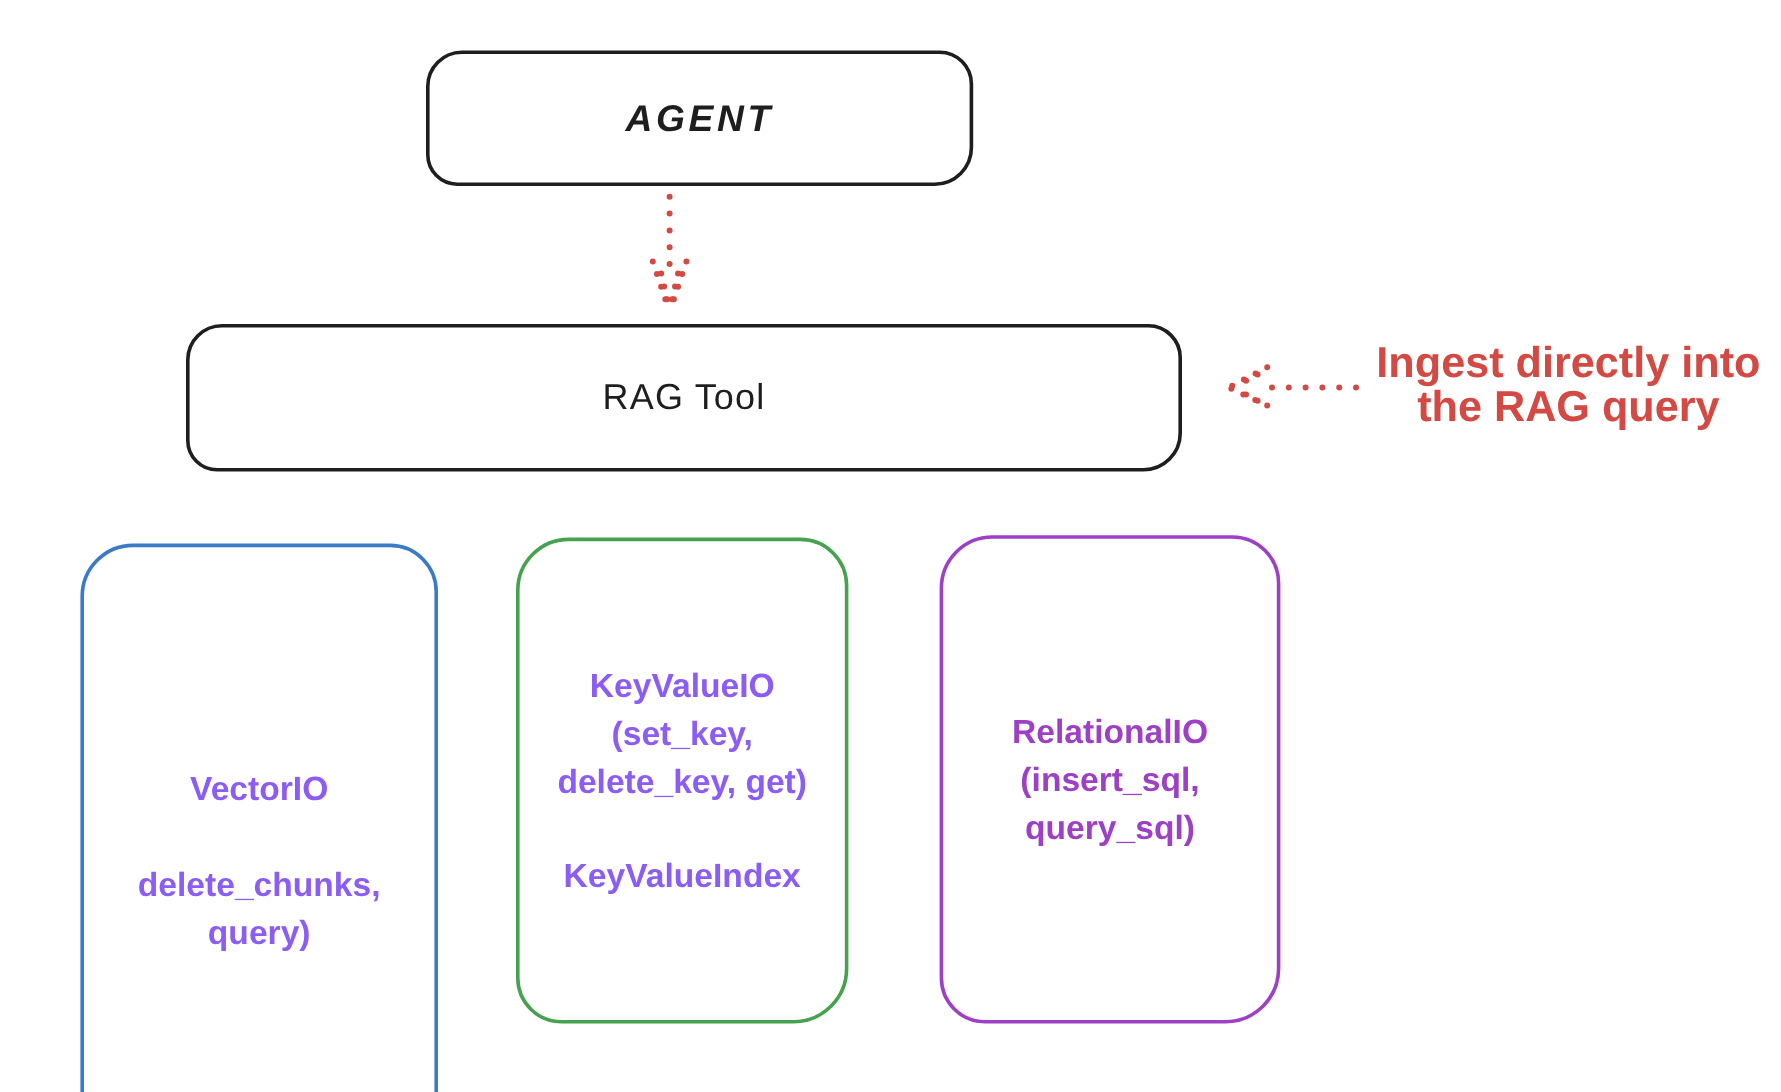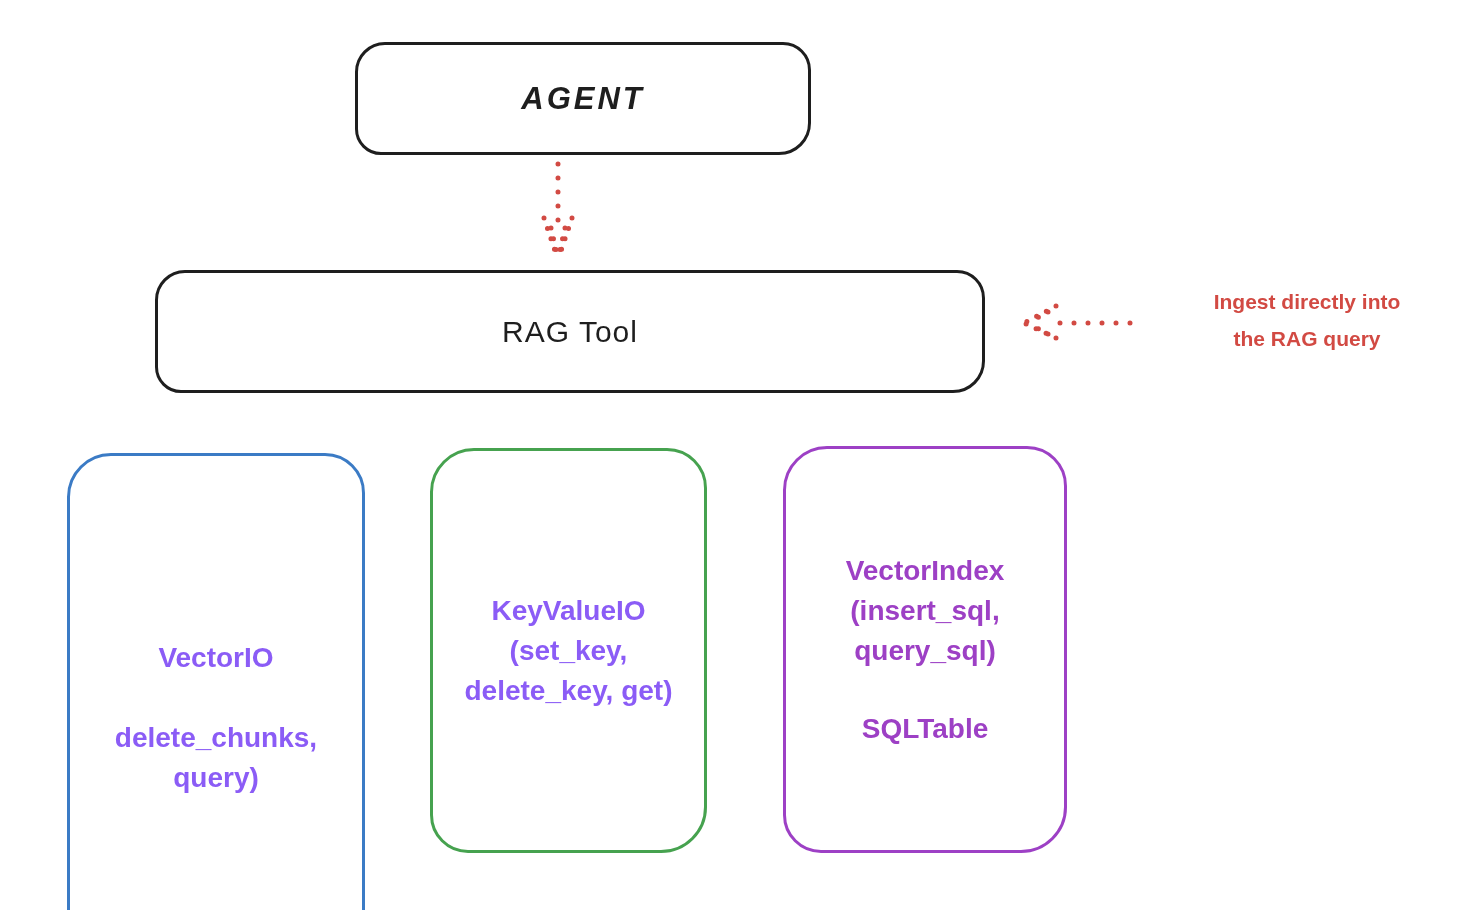--- a/index.html
+++ b/index.html
@@ -79,21 +79,21 @@
     position: absolute;
     overflow: visible;
   }
   .arrow-down-svg { left: 520px; top: 158px; }
   .arrow-left-svg { left: 1012px; top: 292px; }
   .annotation-text {
     position: absolute;
     left: 1130px; top: 283px; width: 354px;
     text-align: center;
     color: #d24a43;
-    font-size: 21px;
+    font-size: 36px;
     font-weight: 700;
     line-height: 37px;
   }
   .dotted {
     stroke: #d24a43;
     stroke-width: 5;
     stroke-linecap: round;
     fill: none;
   }
   .dots-sparse { stroke-dasharray: 0 14; }
@@ -140,25 +140,25 @@
       <span>delete_chunks,</span><br>
       <span>query)</span>
     </div>
   </div>
 
   <div class="node io-box box-keyvalue">
     <div>
       <span>KeyValueIO</span><br>
       <span>(set_key,</span><br>
       <span>delete_key, get)</span>
+      <span class="footer-label">KeyValueIndex</span>
     </div>
   </div>
 
   <div class="node io-box box-relational">
     <div>
-      <span>VectorIndex</span><br>
+      <span>RelationalIO</span><br>
       <span>(insert_sql,</span><br>
       <span>query_sql)</span>
-      <span class="footer-label">SQLTable</span>
     </div>
   </div>
 
 </div>
 
 </body></html>

